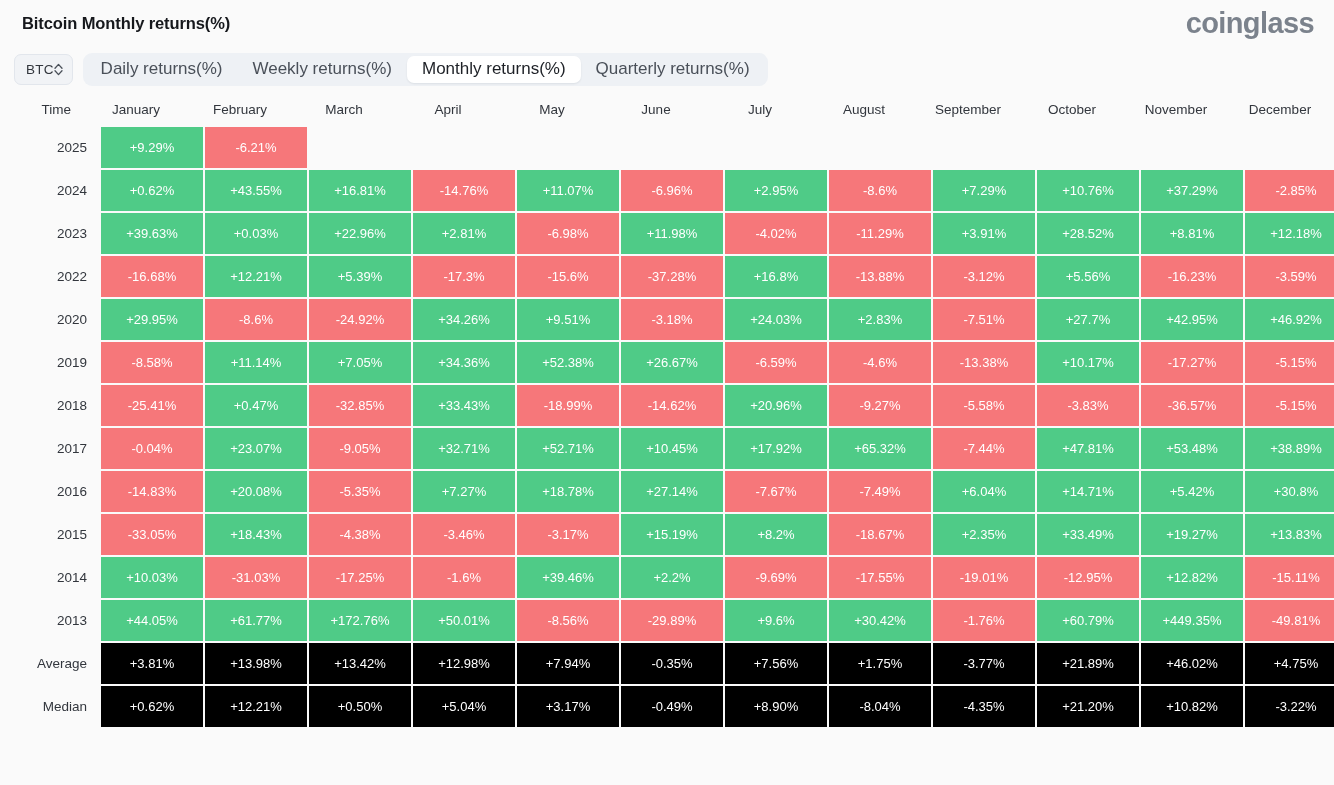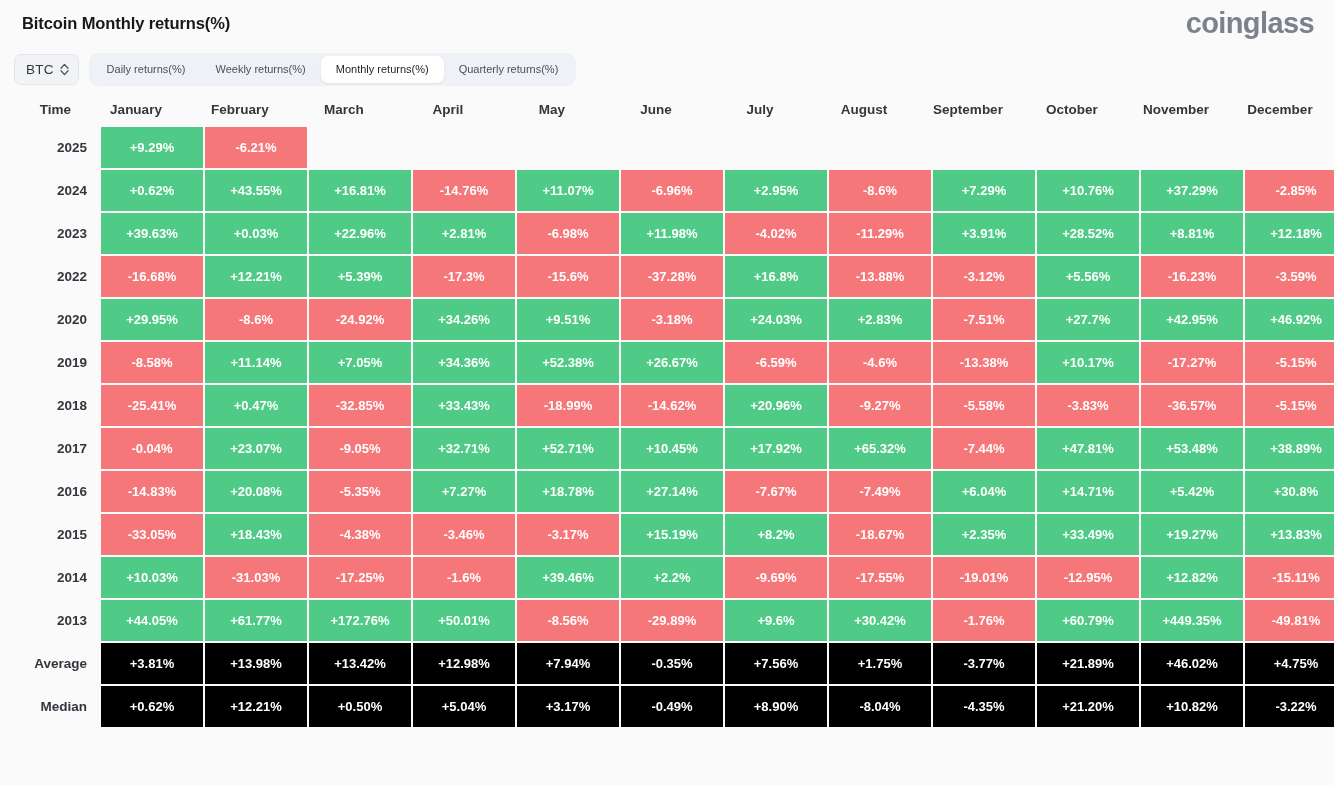--- a/index.html
+++ b/index.html
@@ -52,21 +52,20 @@
     height: 46px;
     display: flex;
     align-items: center;
     padding-left: 14px;
     gap: 10px;
     box-sizing: border-box;
   }
   .symbol-select {
     display: flex;
     align-items: center;
-    gap: 6px;
     background: #f1f3f6;
     border: 1px solid #e2e6ec;
     border-radius: 7px;
     height: 31px;
     padding: 0 9px 0 11px;
     box-sizing: border-box;
     cursor: pointer;
   }
   .symbol-select .sym-label {
     font-size: 13.5px;
@@ -91,37 +90,36 @@
     height: 33px;
     padding: 3px;
     box-sizing: border-box;
   }
   .tab {
     display: flex;
     align-items: center;
     height: 27px;
     padding: 0 15px;
     border-radius: 7px;
-    font-size: 11px;
+    font-size: 17px;
     color: #4a5059;
     white-space: nowrap;
     cursor: pointer;
     box-sizing: border-box;
   }
   .tab.active {
     background: #ffffff;
     color: #1d2026;
     box-shadow: 0 1px 2px rgba(16, 24, 40, 0.08);
   }
 
   
   .matrix {
     padding: 0 2px 0 0;
     box-sizing: border-box;
-    font-weight: bold;
   }
   .row {
     display: flex;
     align-items: stretch;
     width: 100%;
   }
   .label-cell {
     width: 84px;
     min-width: 84px;
     display: flex;

